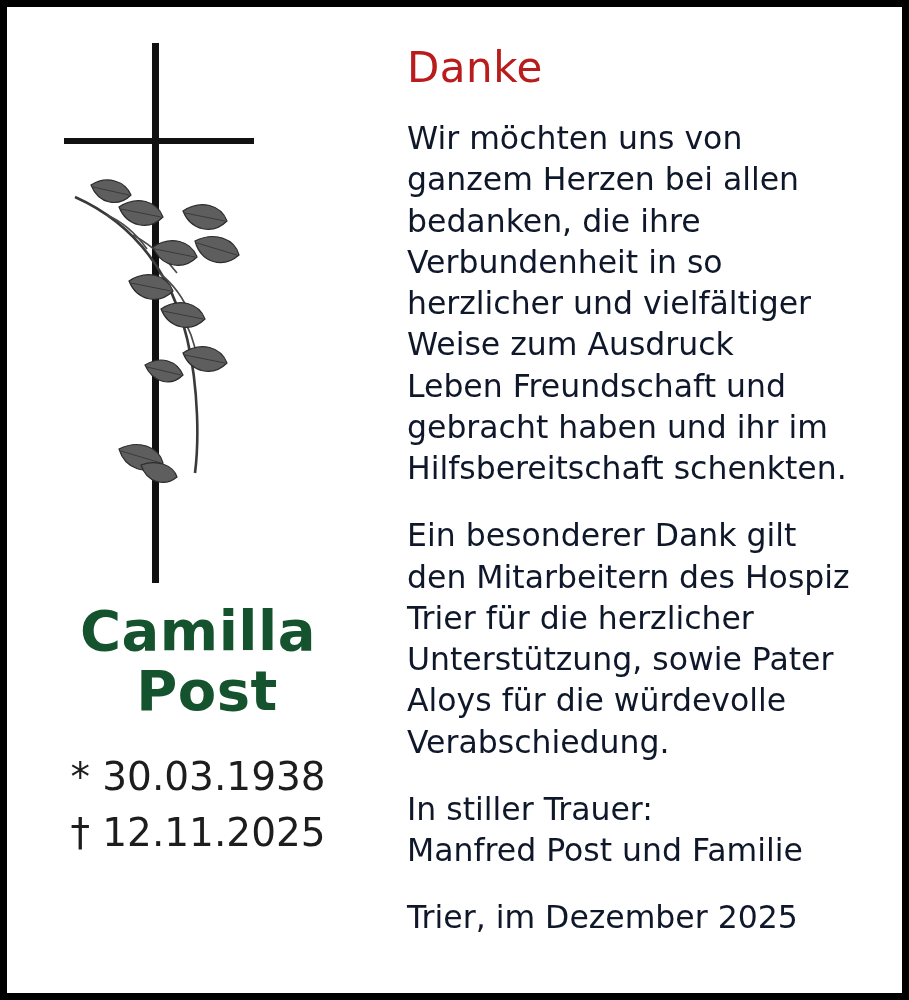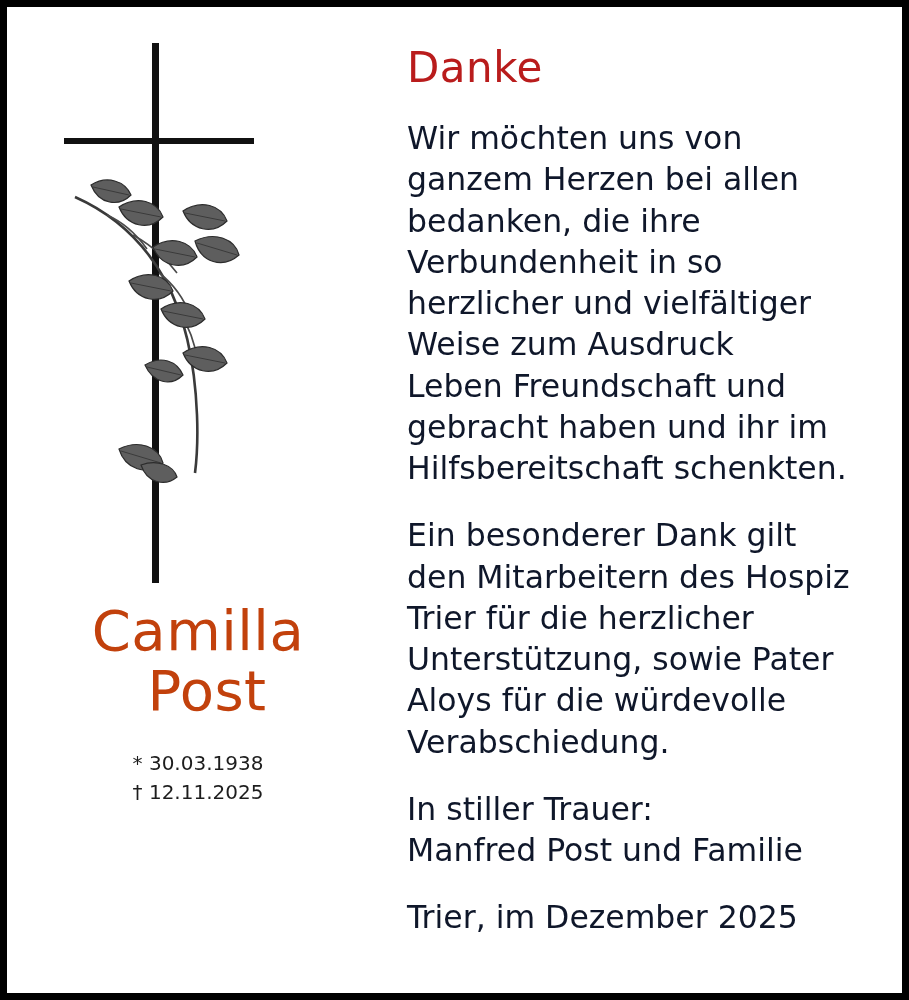--- a/index.html
+++ b/index.html
@@ -37,33 +37,33 @@
     width: 330px;
     height: 560px;
     position: relative;
   }
   .emblem svg {
     display: block;
   }
   .deceased-name {
     font-size: 56px;
     line-height: 1.07;
-    font-weight: 400;
+    font-weight: 700;
     letter-spacing: 0.5px;
     text-align: center;
-    color: #c2410c;
+    color: #14532d;
     margin-top: 6px;
   }
   .deceased-name .line2 {
     display: block;
     padding-left: 18px;
   }
   .dates {
     margin-top: 28px;
-    font-size: 20px;
+    font-size: 39px;
     line-height: 1.45;
     text-align: center;
     color: #1d1d1d;
   }
   .dates div {
     white-space: nowrap;
   }
   
   .right-col {
     box-sizing: border-box;

